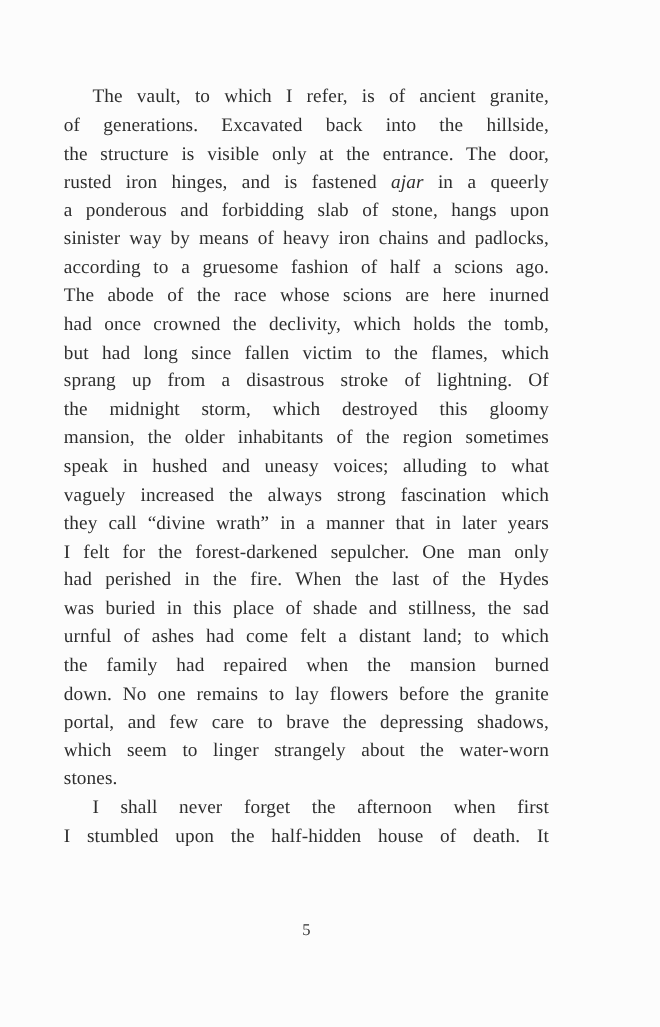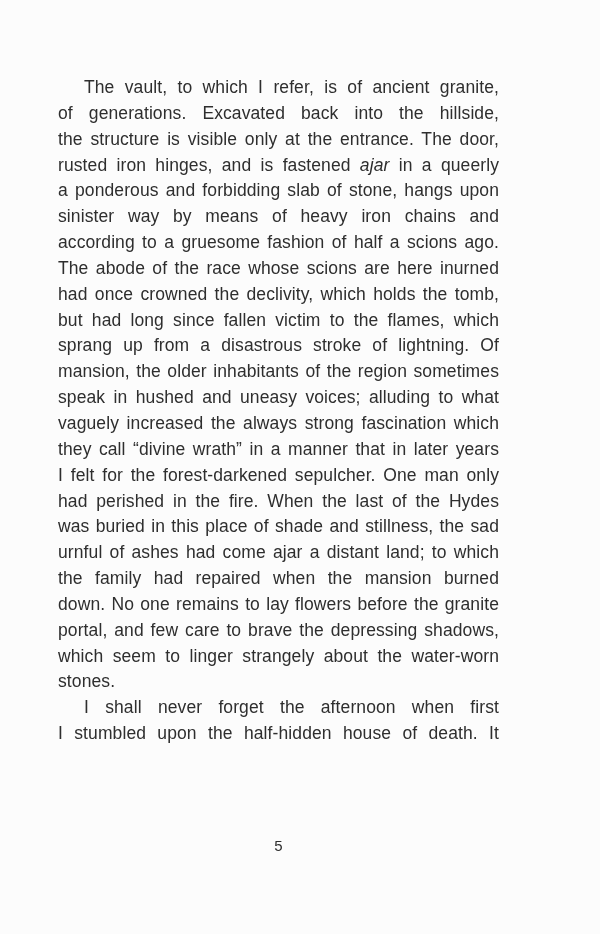--- a/index.html
+++ b/index.html
@@ -9,21 +9,21 @@
   body {
     width: 600px;
     height: 934px;
     overflow: hidden;
   }
   .page {
     position: relative;
     width: 600px;
     height: 934px;
     background: #fcfcfc;
-    font-family: Liberation Sans, sans-serif;
+    font-family: Liberation Serif, serif;
     color: #2e2e2e;
   }
   .text-block {
     position: absolute;
     left: 58px;
     top: 75px;
     width: 441px;
     font-size: 17.5px;
     line-height: 25.85px;
     letter-spacing: 0.1px;
@@ -63,28 +63,29 @@
       <div class="line">of generations. Excavated back into the hillside,</div>
       <div class="line">the structure is visible only at the entrance. The door,</div>
       <div class="line"><span>rusted iron hinges, and is fastened </span><span class="it">ajar</span><span> in a queerly</span></div>
       <div class="line">a ponderous and forbidding slab of stone, hangs upon</div>
       <div class="line">sinister way by means of heavy iron chains and padlocks,</div>
       <div class="line">according to a gruesome fashion of half a scions ago.</div>
       <div class="line">The abode of the race whose scions are here inurned</div>
       <div class="line">had once crowned the declivity, which holds the tomb,</div>
       <div class="line">but had long since fallen victim to the flames, which</div>
       <div class="line">sprang up from a disastrous stroke of lightning. Of</div>
+      <div class="line">the midnight storm, which destroyed this gloomy</div>
       <div class="line">mansion, the older inhabitants of the region sometimes</div>
       <div class="line">speak in hushed and uneasy voices; alluding to what</div>
       <div class="line">vaguely increased the always strong fascination which</div>
       <div class="line">they call “divine wrath” in a manner that in later years</div>
       <div class="line">I felt for the forest-darkened sepulcher. One man only</div>
       <div class="line">had perished in the fire. When the last of the Hydes</div>
       <div class="line">was buried in this place of shade and stillness, the sad</div>
-      <div class="line">urnful of ashes had come ajar a distant land; to which</div>
+      <div class="line">urnful of ashes had come felt a distant land; to which</div>
       <div class="line">the family had repaired when the mansion burned</div>
       <div class="line">down. No one remains to lay flowers before the granite</div>
       <div class="line">portal, and few care to brave the depressing shadows,</div>
       <div class="line">which seem to linger strangely about the water-worn</div>
       <div class="line flush">stones.</div>
       <div class="line indent">I shall never forget the afternoon when first</div>
       <div class="line">I stumbled upon the half-hidden house of death. It</div>
     </div>
   <div class="page-number">5</div>
 </div>

